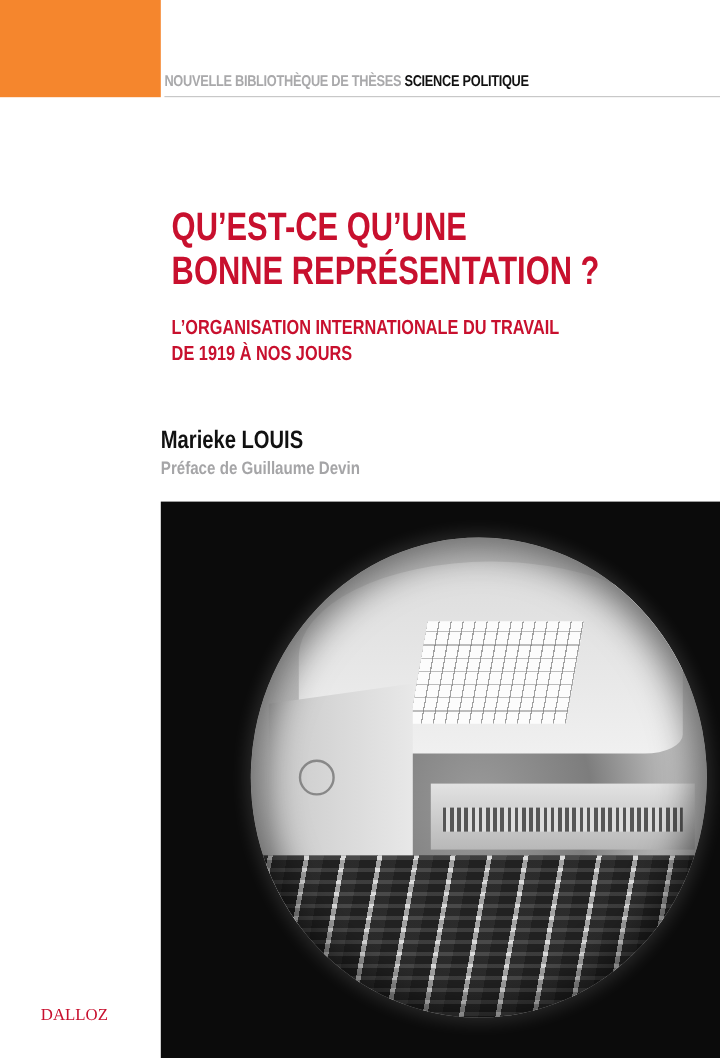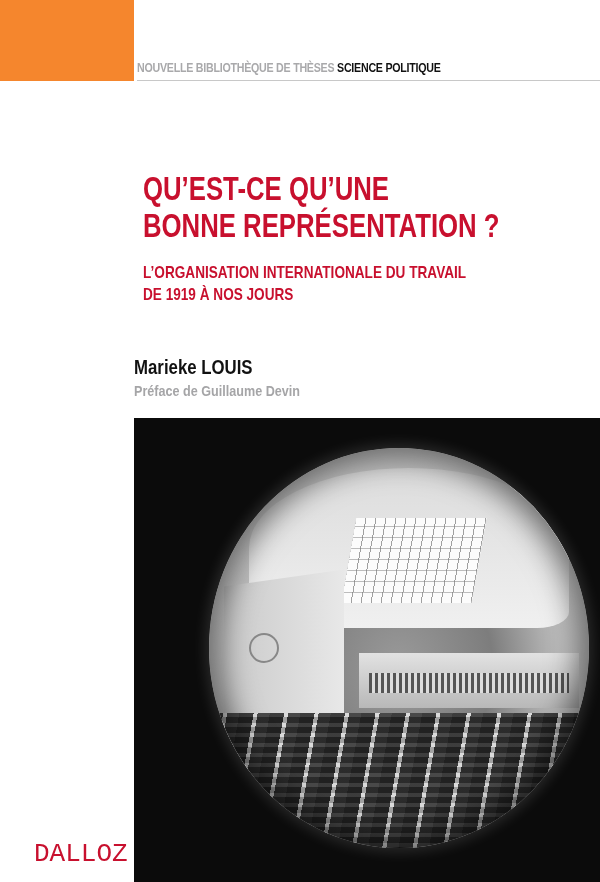--- a/index.html
+++ b/index.html
@@ -22,21 +22,21 @@
      background: repeating-linear-gradient(90deg, #fdfdfd 0 9px, #9c9c9c 9px 10px), #fff; opacity:0.95; }
   .skylight::after { content:""; position:absolute; inset:0; background:repeating-linear-gradient(0deg, transparent 0 10px, rgba(120,120,120,0.5) 10px 11px); }
   .balcony { position:absolute; left:150px; top:205px; width:220px; height:55px; background:linear-gradient(#e2e2e2,#b8b8b8); }
   .balcony::before { content:""; position:absolute; left:10px; top:20px; width:200px; height:20px; background:repeating-linear-gradient(90deg,#555 0 3px,#ddd 3px 6px); }
   .left-wall { position:absolute; left:15px; top:130px; width:120px; height:190px; background:linear-gradient(90deg,#c9c9c9,#e8e8e8); transform:skewY(-8deg); }
   .emblem { position:absolute; left:40px; top:185px; width:26px; height:26px; border-radius:50%; border:2px solid #888; }
   .floor { position:absolute; left:0; top:265px; width:380px; height:140px;
      background: repeating-linear-gradient(100deg, #2c2c2c 0 14px, #d8d8d8 14px 18px, #3a3a3a 18px 30px); border-radius:0 0 50% 50%; }
   .floor::after { content:""; position:absolute; inset:0; background:repeating-linear-gradient(0deg, rgba(0,0,0,0.25) 0 6px, rgba(255,255,255,0.08) 6px 10px); border-radius:0 0 50% 50%; }
   .vignette { position:absolute; inset:0; border-radius:50%; box-shadow: inset 0 0 30px 10px rgba(0,0,0,0.55); }
-  .logo { position:absolute; left:34px; top:839px; font-family:Liberation Mono, monospace; font-size:26px; letter-spacing:0px; color:#c8102e; white-space:nowrap; }
+  .logo { position:absolute; left:34px; top:839px; font-family:Liberation Serif, serif; font-size:14px; letter-spacing:0px; color:#c8102e; white-space:nowrap; }
 </style>
 </head>
 <body>
 
 <div class="orange-block" style="background:#f5862d;"></div>
 
 <div class="series">
   <span class="grey">NOUVELLE BIBLIOTHÈQUE DE THÈSES</span>
   <span class="black">SCIENCE POLITIQUE</span>
 </div>

